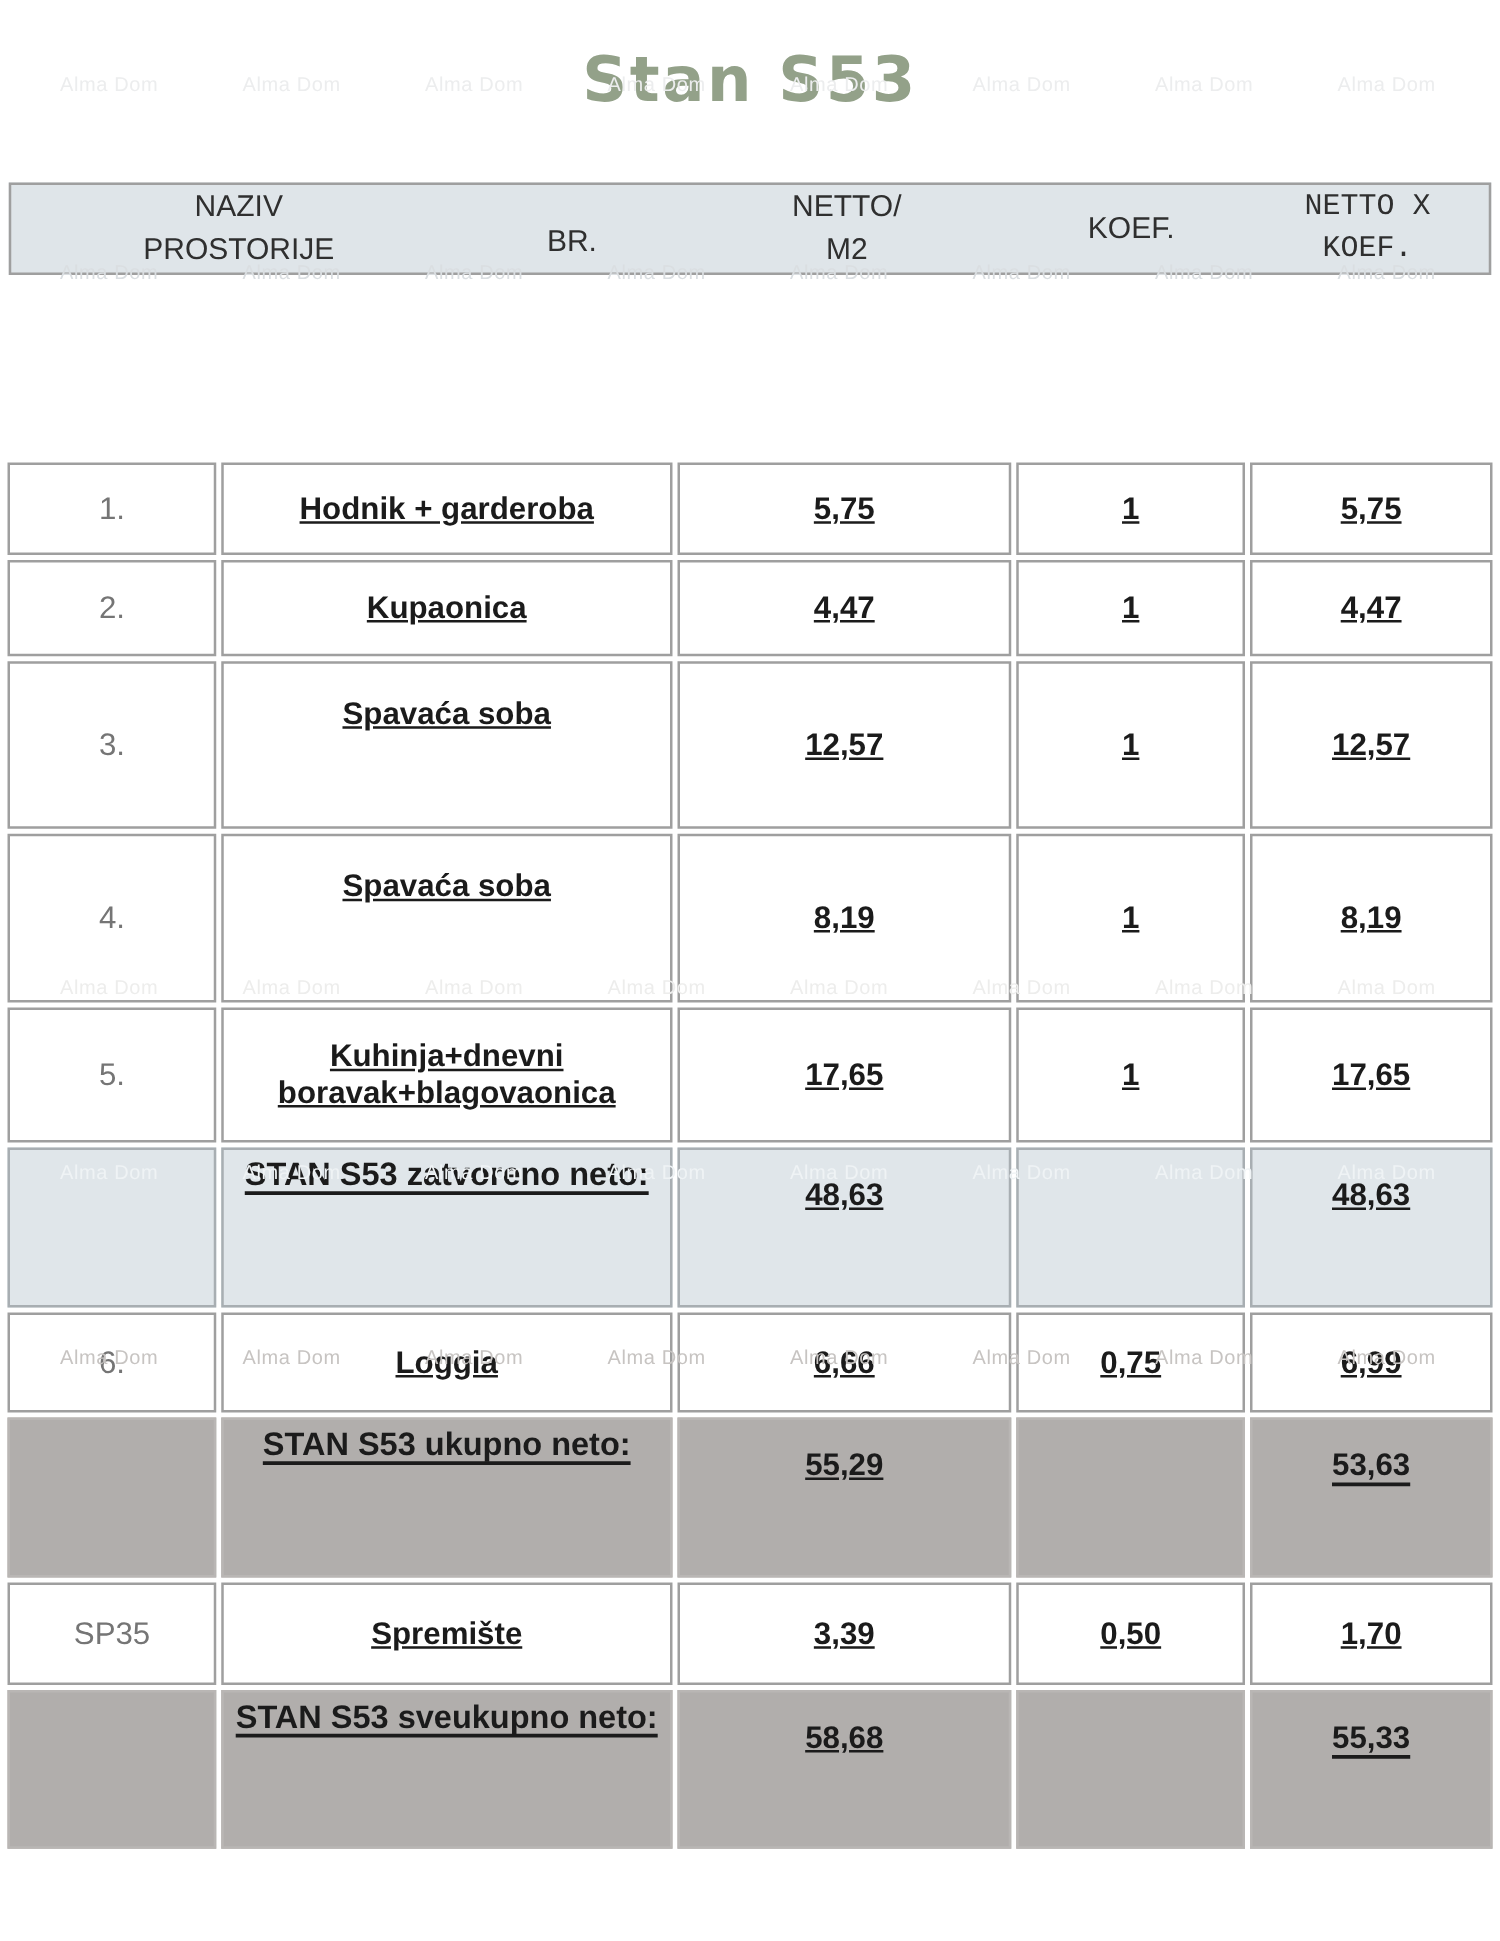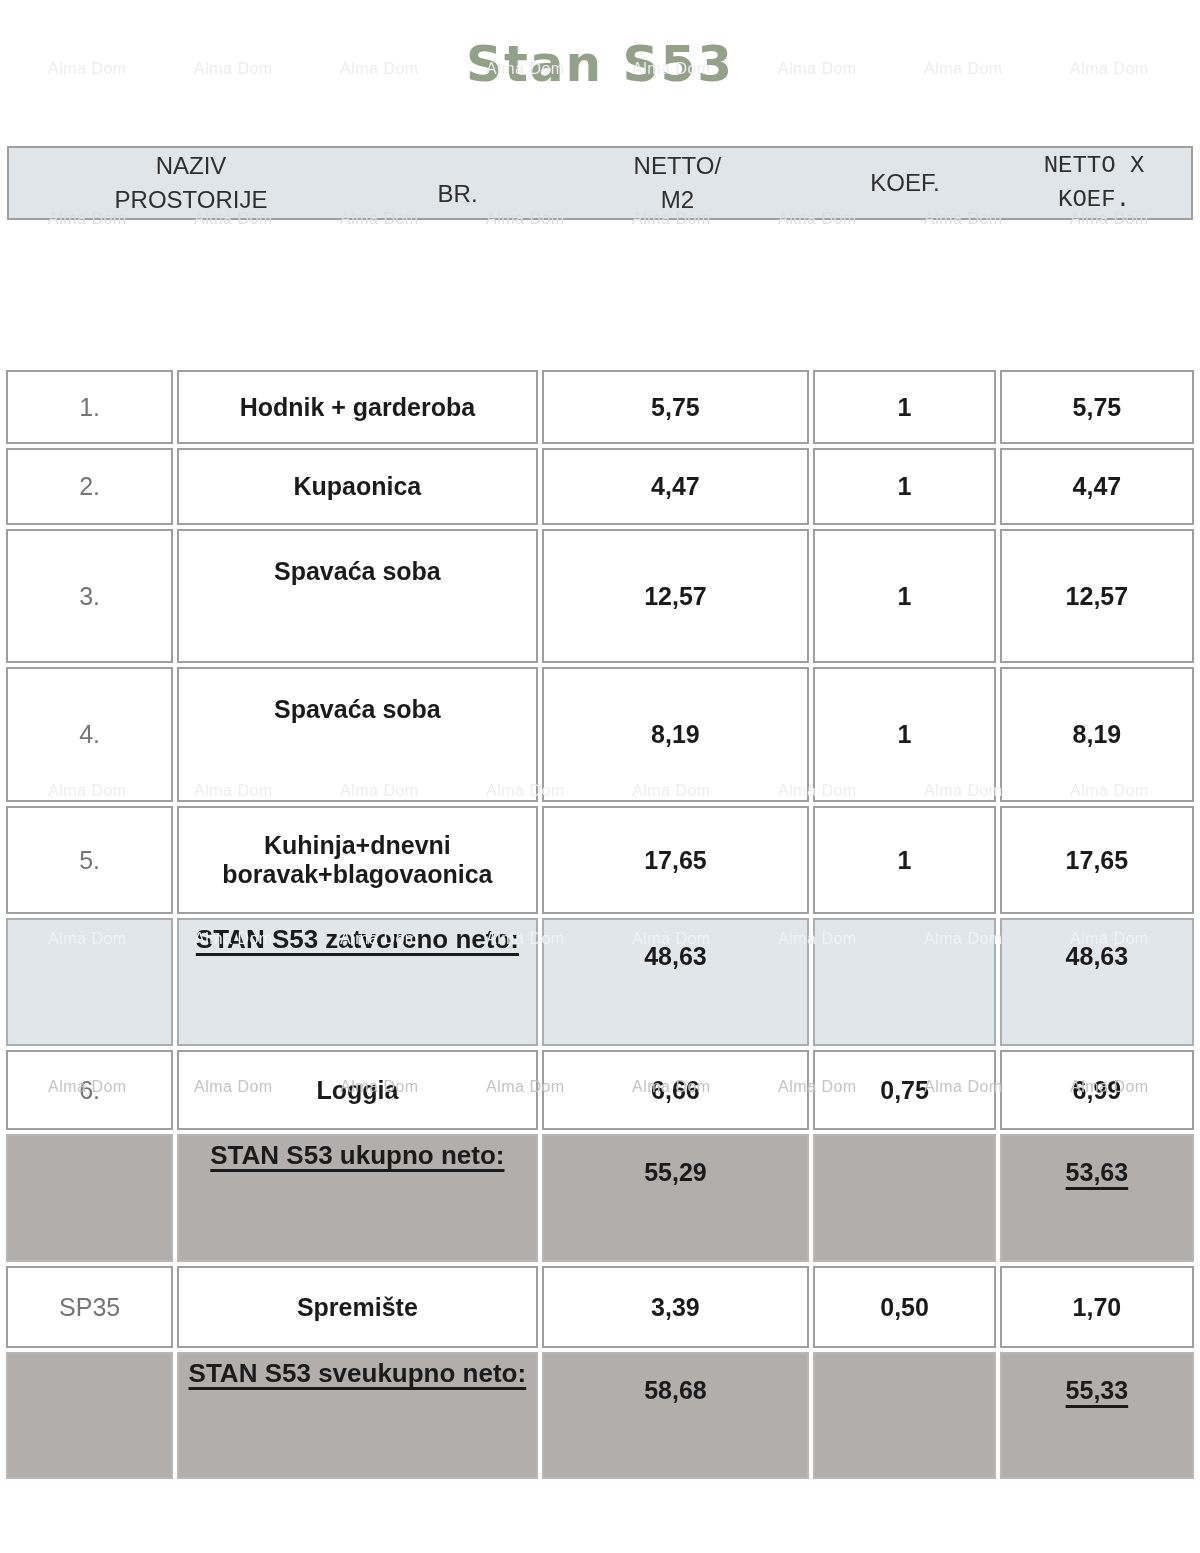--- a/index.html
+++ b/index.html
@@ -54,21 +54,21 @@
     border:2px solid #9f9f9f;
     background:#ffffff;
     text-align:center;
     vertical-align:middle;
     font-size:25px;
     color:#1b1b1b;
     padding:0 6px;
     overflow:hidden;
   }
   td.c-br{color:#757575;font-weight:400;}
-  td.c-name,td.c-val{font-weight:700;}
+  td.c-name,td.c-val{font-weight:700;text-decoration:underline;}
   
   tr.rh70  td{height:70px;}
   tr.rh73  td{height:73px;}
   tr.rh104 td{height:104px;}
   tr.rh105 td{height:105px;}
   tr.rh102 td{height:102px;}
   tr.rh76  td{height:76px;}
   tr.rh78  td{height:78px;}
   tr.rh101 td{height:101px;}
   

